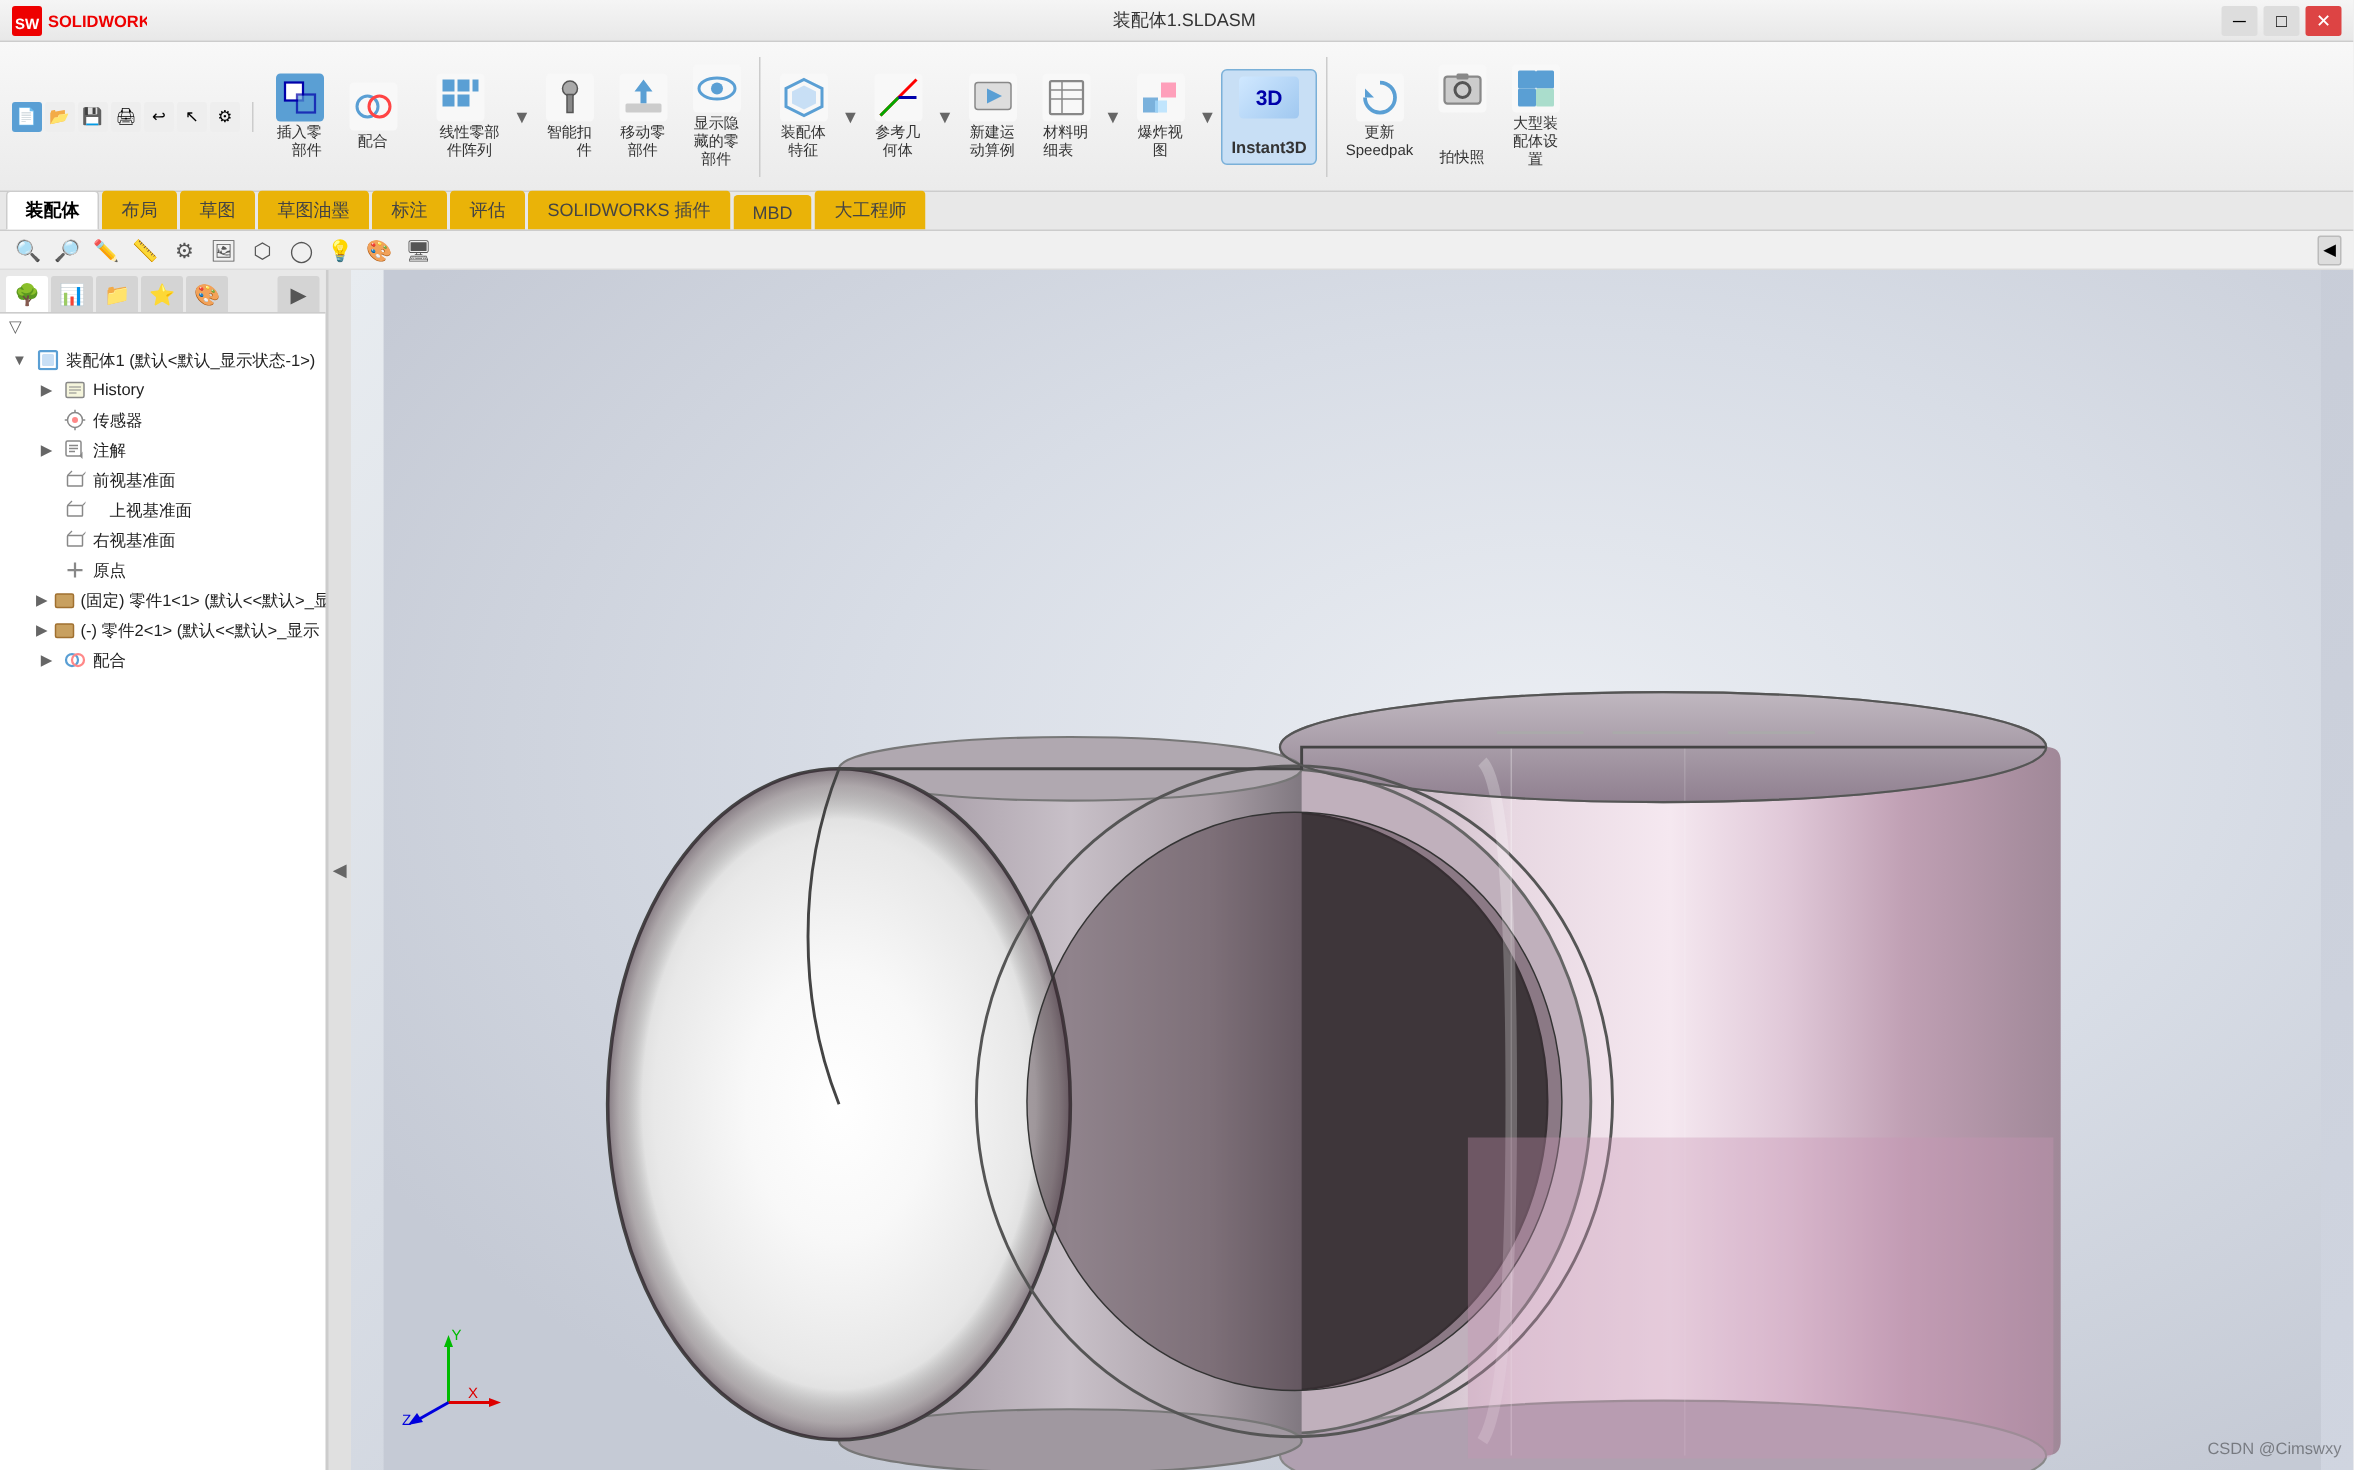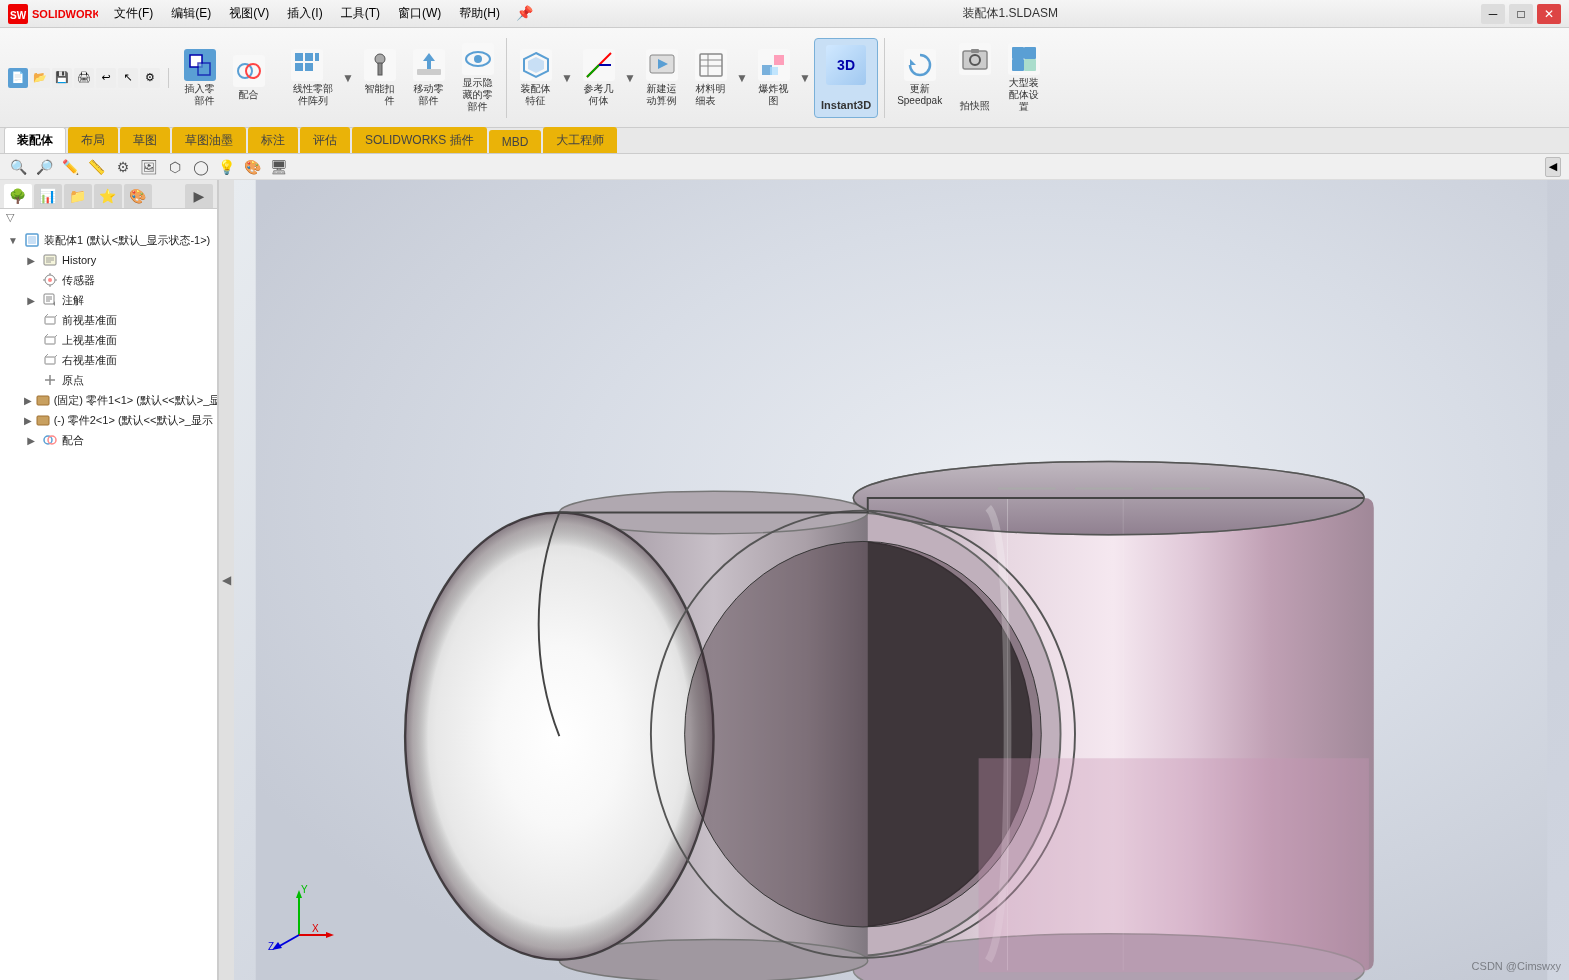--- a/index.html
+++ b/index.html
@@ -282,30 +282,20 @@
 <div class="all-content">
 
   <div id="titlebar">
     <div id="titlebar-left">
 
       <svg width="90" height="20" viewBox="0 0 90 20">
         <rect width="20" height="20" fill="#e00" rx="2"></rect>
         <text x="2" y="15" fill="white" font-size="10" font-weight="bold">SW</text>
         <text x="24" y="14" fill="#e00" font-size="11" font-weight="bold" font-family="Arial">SOLIDWORKS</text>
       </svg>
-      <div class="menu-bar">
-        <div class="menu-item">文件(F)</div>
-        <div class="menu-item">编辑(E)</div>
-        <div class="menu-item">视图(V)</div>
-        <div class="menu-item">插入(I)</div>
-        <div class="menu-item">工具(T)</div>
-        <div class="menu-item">窗口(W)</div>
-        <div class="menu-item">帮助(H)</div>
-        <span style="padding:2px 6px; color:#888; font-size:14px; cursor:pointer;">📌</span>
-      </div>
     </div>
     <div id="titlebar-right">装配体1.SLDASM</div>
     <div style="display:flex;gap:4px;">
       <div style="width:24px;height:20px;background:#ddd;display:flex;align-items:center;justify-content:center;cursor:pointer;border-radius:2px;">─</div>
       <div style="width:24px;height:20px;background:#ddd;display:flex;align-items:center;justify-content:center;cursor:pointer;border-radius:2px;">□</div>
       <div style="width:24px;height:20px;background:#d44;color:white;display:flex;align-items:center;justify-content:center;cursor:pointer;border-radius:2px;">✕</div>
     </div>
   </div>
 
   <div id="toolbar">
@@ -440,21 +430,21 @@
         <svg width="28" height="28" viewBox="0 0 28 28">
             <rect x="2" y="14" width="10" height="10" fill="#5a9fd4" opacity="0.8"></rect>
             <rect x="14" y="4" width="10" height="10" fill="#f8a" opacity="0.8"></rect>
             <rect x="10" y="16" width="8" height="8" fill="#adf" opacity="0.7"></rect>
           </svg>
       </div>
       <span style="font-size:10px;text-align:center;line-height:1.2;">爆炸视<br>图</span>
     </div>
     <div style="width:10px;display:flex;align-items:center;justify-content:center;color:#666;">▼</div>
 
-    <div class="toolbar-btn active instant3d-btn" style="height:80px;justify-content:center;">
+    <div class="toolbar-btn active instant3d-btn" style="height:64px;justify-content:center;">
       <div class="toolbar-btn-icon" style="background:linear-gradient(135deg,#d0e8ff,#a0c8f0);width:40px;height:40px;font-size:14px;font-weight:bold;color:#00a;">
         3D
       </div>
       <span style="font-size:11px;text-align:center;font-weight:bold;margin-top:12px;">Instant3D</span>
     </div>
 
     <div class="toolbar-separator"></div>
 
     <div class="toolbar-btn">
       <div class="toolbar-btn-icon" style="background:#f8f8f8;">
@@ -601,21 +591,21 @@
 
         <div class="tree-item indent">
           <div class="tree-expand" style="width:14px;"></div>
           <div class="tree-icon">
             <svg width="14" height="14" viewBox="0 0 14 14">
                 <rect x="2" y="4" width="10" height="7" fill="none" stroke="#888" stroke-width="1" rx="0.5"></rect>
                 <line x1="2" y1="4" x2="5" y2="1" stroke="#888" stroke-width="0.8"></line>
                 <line x1="12" y1="4" x2="15" y2="1" stroke="#888" stroke-width="0.8"></line>
               </svg>
           </div>
-          <span style="font-size:11px;">上视基准面</span>
+          <span style="font-size:11px;margin-left:11px;">上视基准面</span>
         </div>
 
         <div class="tree-item indent">
           <div class="tree-expand" style="width:14px;"></div>
           <div class="tree-icon">
             <svg width="14" height="14" viewBox="0 0 14 14">
                 <rect x="2" y="4" width="10" height="7" fill="none" stroke="#888" stroke-width="1" rx="0.5"></rect>
                 <line x1="2" y1="4" x2="5" y2="1" stroke="#888" stroke-width="0.8"></line>
                 <line x1="12" y1="4" x2="15" y2="1" stroke="#888" stroke-width="0.8"></line>
               </svg>

